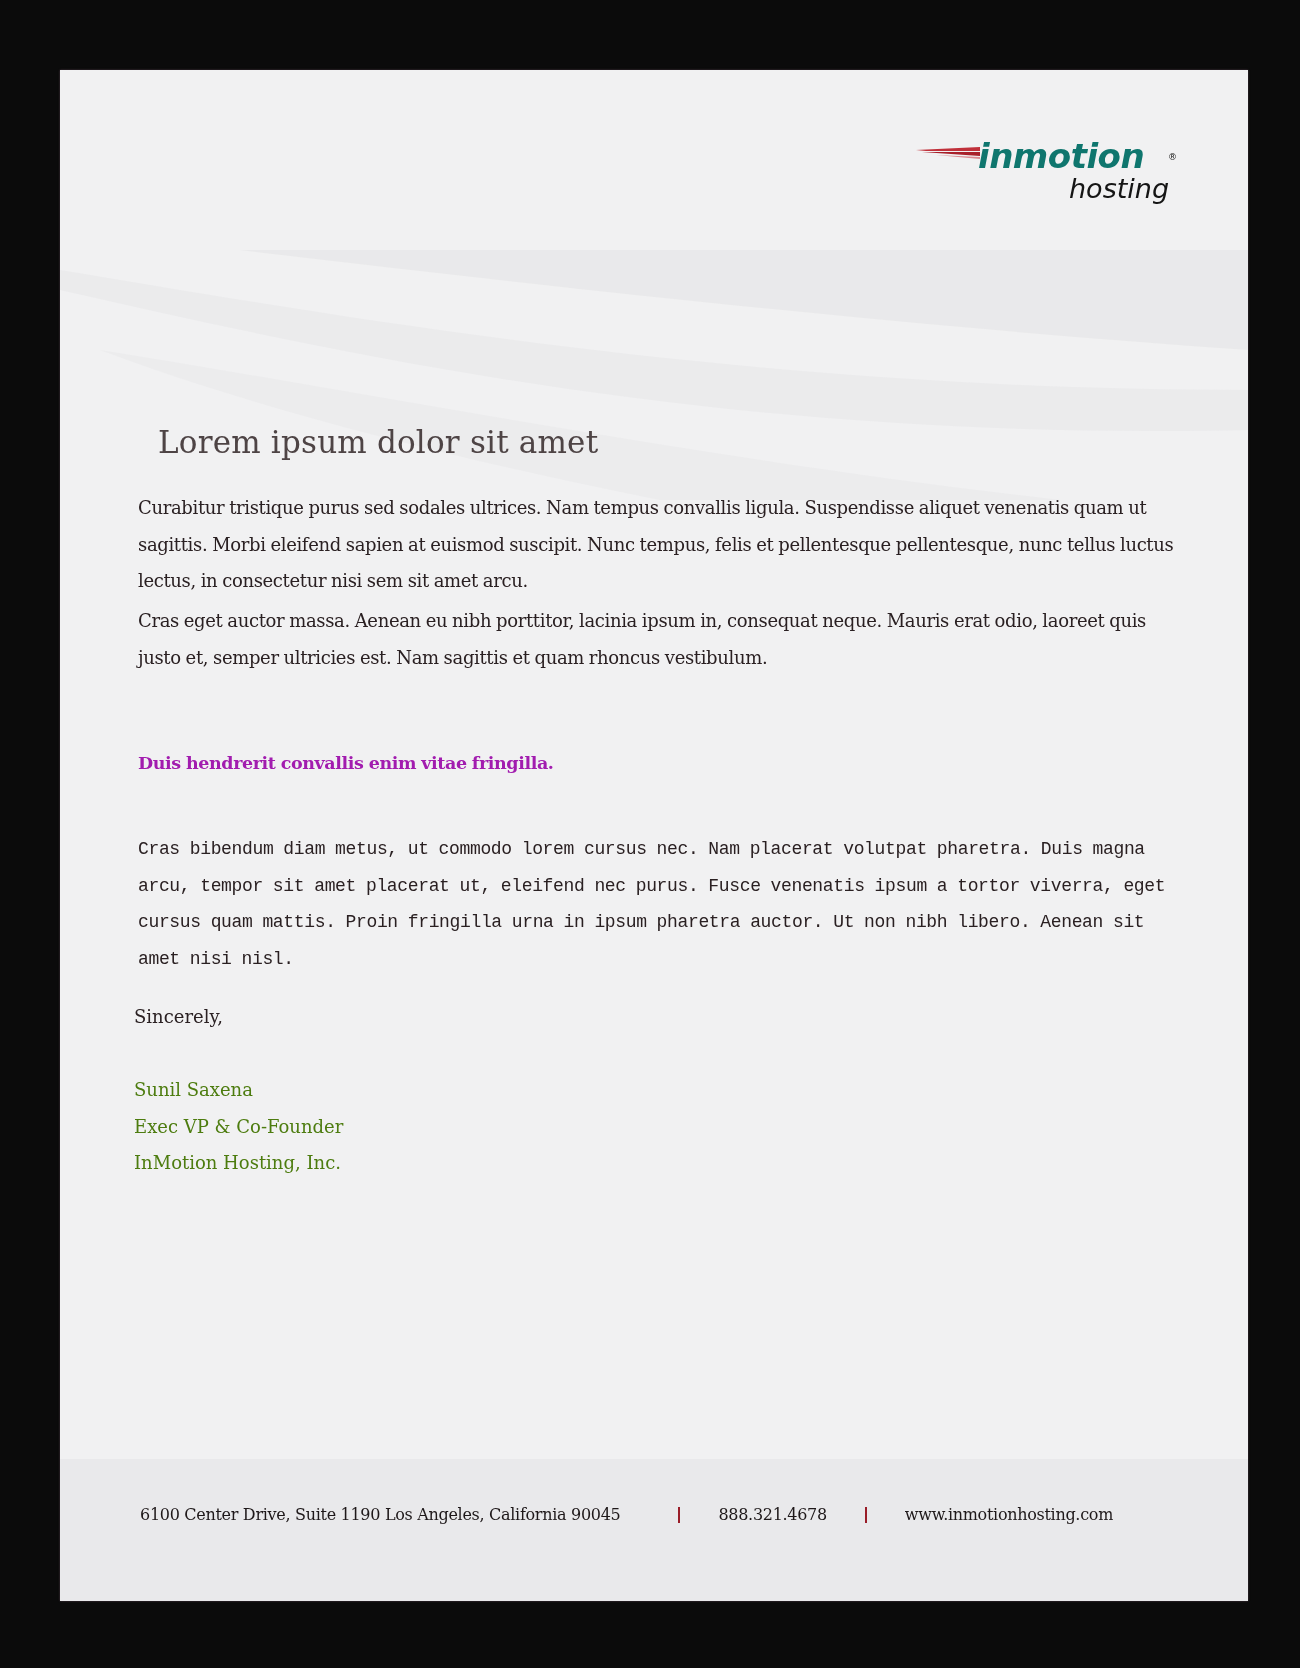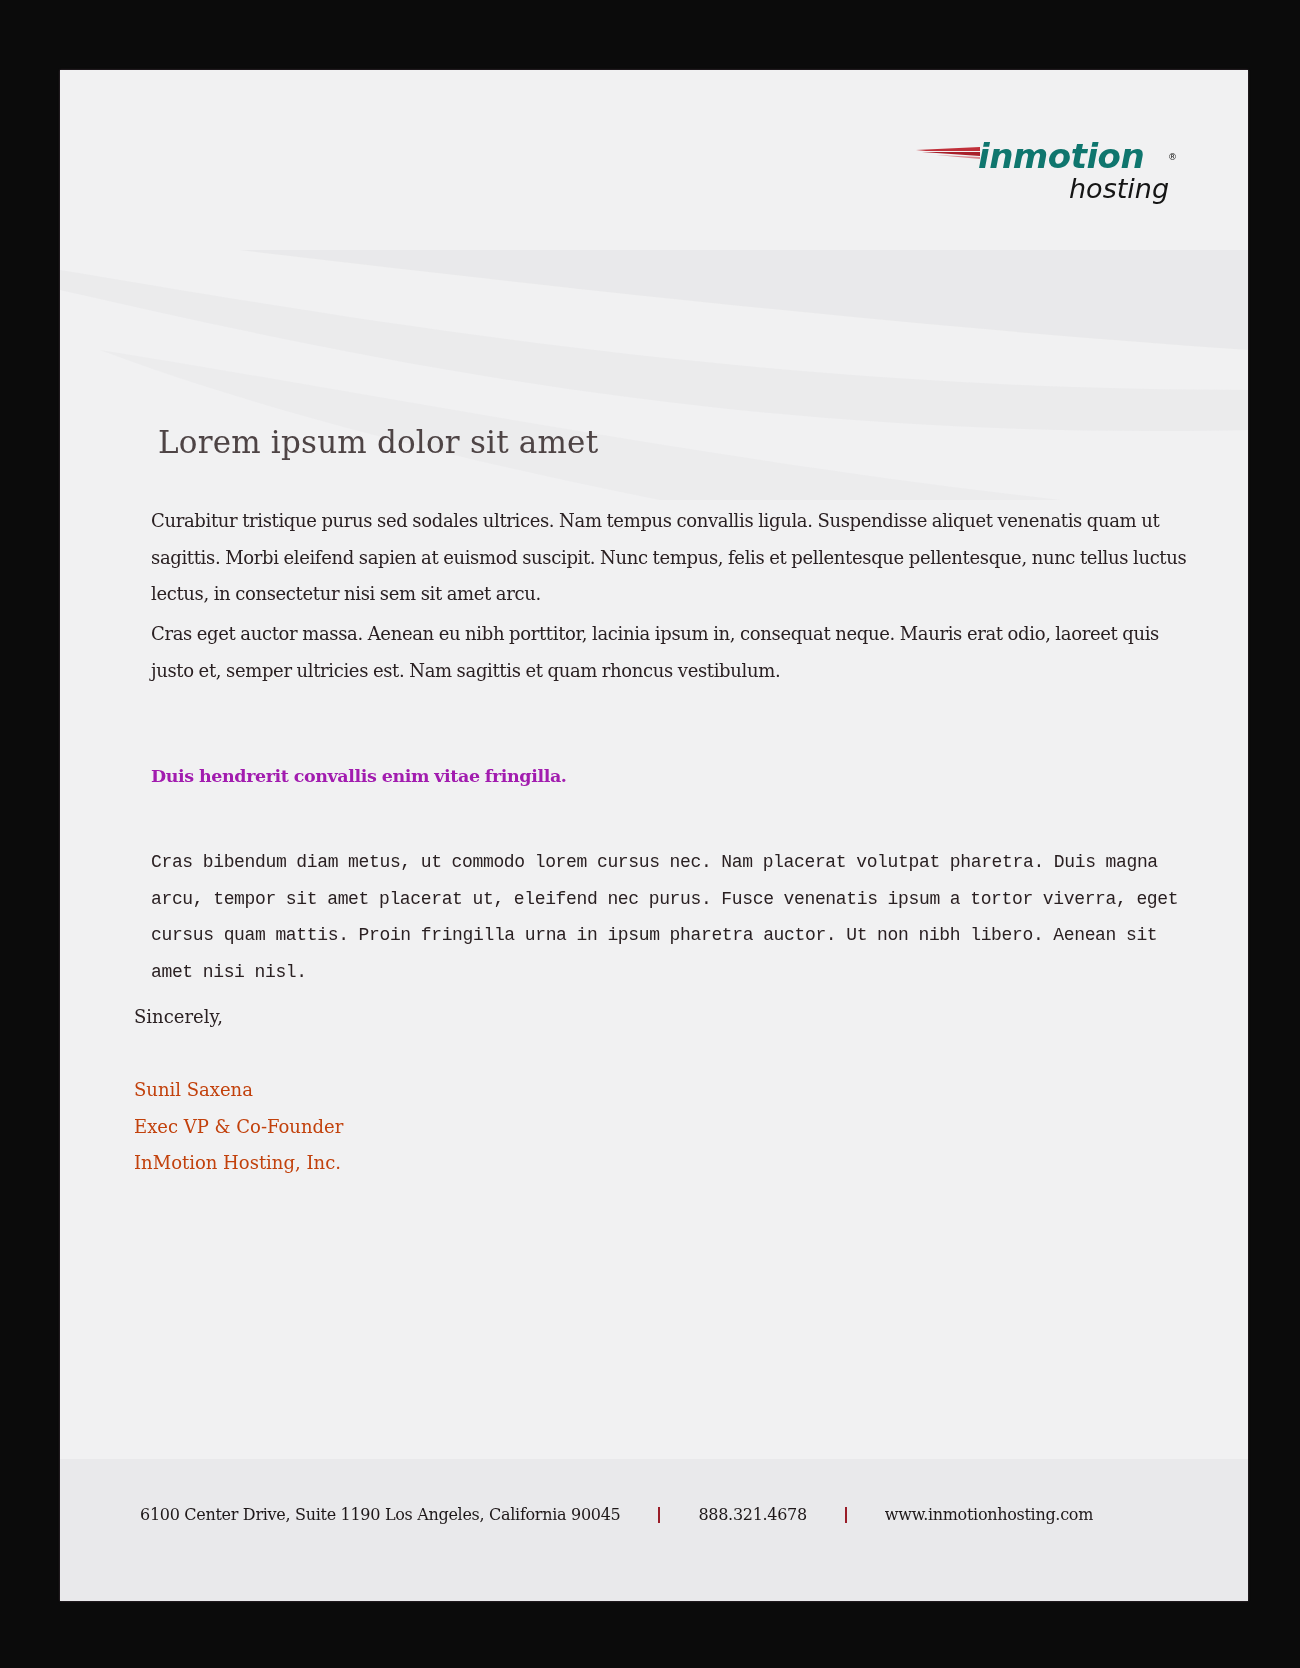--- a/index.html
+++ b/index.html
@@ -44,44 +44,44 @@
     position: absolute; top: 333px; left: 0;
     font-family: "DejaVu Serif", serif;
     font-size: 31px; font-weight: normal;
     color: #4e4445; white-space: nowrap; letter-spacing: 0.2px; margin-left: 24px;
   }
   .para {
     position: absolute; left: 0; width: 1040px;
     font-family: "DejaVu Serif", serif;
     font-size: 18px; line-height: 36.7px;
     color: #2a2022; letter-spacing: -0.35px; word-spacing: -0.5px;
-    margin: 17px;
+    margin: 4px;
   }
   .para.p1 { top: 416px; }
   .para.p2 { top: 529px; }
   .para.highlight { top: 671px; color: #a21caf; font-weight: bold; font-size: 17.5px; letter-spacing: -0.4px; }
   .para.p3 { top: 757px; font-family: Liberation Mono, monospace; }
   .closing { position: absolute; left: 0; top: 929px; font-size: 18px; line-height: 36.7px; color: #2a2022; }
-  .sig { position: absolute; left: 0; top: 1002px; font-size: 18px; line-height: 36.7px; color: #c2410c; }
+  .sig { position: absolute; left: 0; top: 1002px; font-size: 18px; line-height: 36.7px; color: #4d7c0f; }
   .sig div { white-space: nowrap; }
 
   .footer {
     position: absolute; left: 0; top: 1389px;
     width: 1188px; height: 142px;
     background: #e9e9eb;
   }
   .footer-row {
     position: absolute; top: 46px; left: 80px; width: 1040px;
     display: flex; align-items: center;
     font-family: "DejaVu Serif", serif;
     font-size: 16px; color: #1e1819; letter-spacing: -0.3px;
     white-space: nowrap;
   }
   .footer-row .sep { display: inline-block; width: 2px; height: 16px; background: #9a1d28; }
-  .footer-row .addr { margin-right: 38px; }
+  .footer-row .addr { margin-right: 58px; }
   .footer-row .phone { margin: 0 38px 0 38px; }
   .footer-row .web { margin-left: 38px; }
 </style>
 </head>
 <body>
 
 <div class="paper">
 
   <svg class="swoosh" viewBox="0 0 1188 260" width="1188" height="260" preserveAspectRatio="none">
     <path d="M180 10 L1188 10 L1188 110 C900 90 600 60 180 10 Z" fill="#e7e7e9" opacity="0.8"></path>

